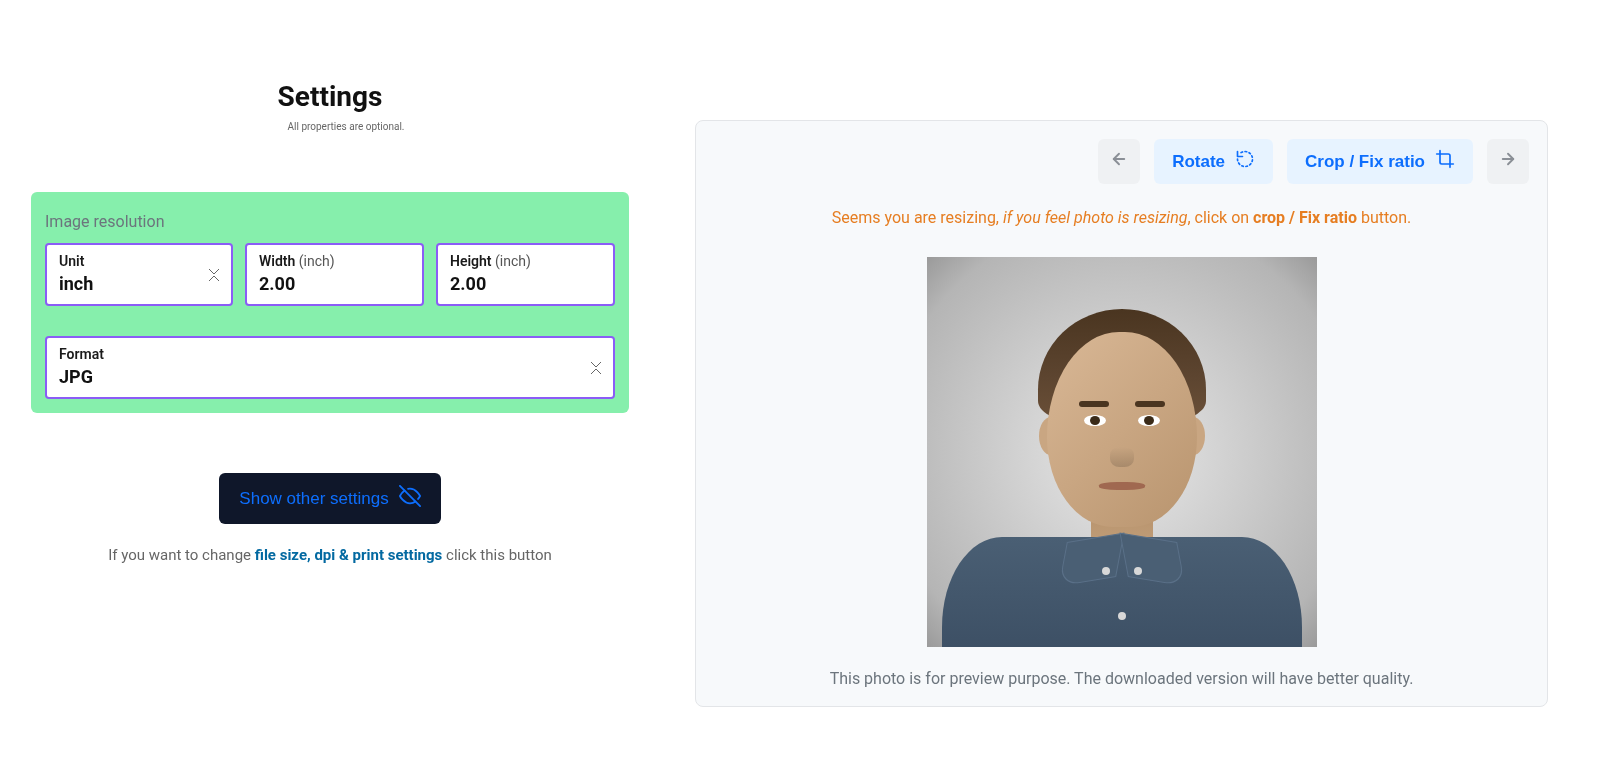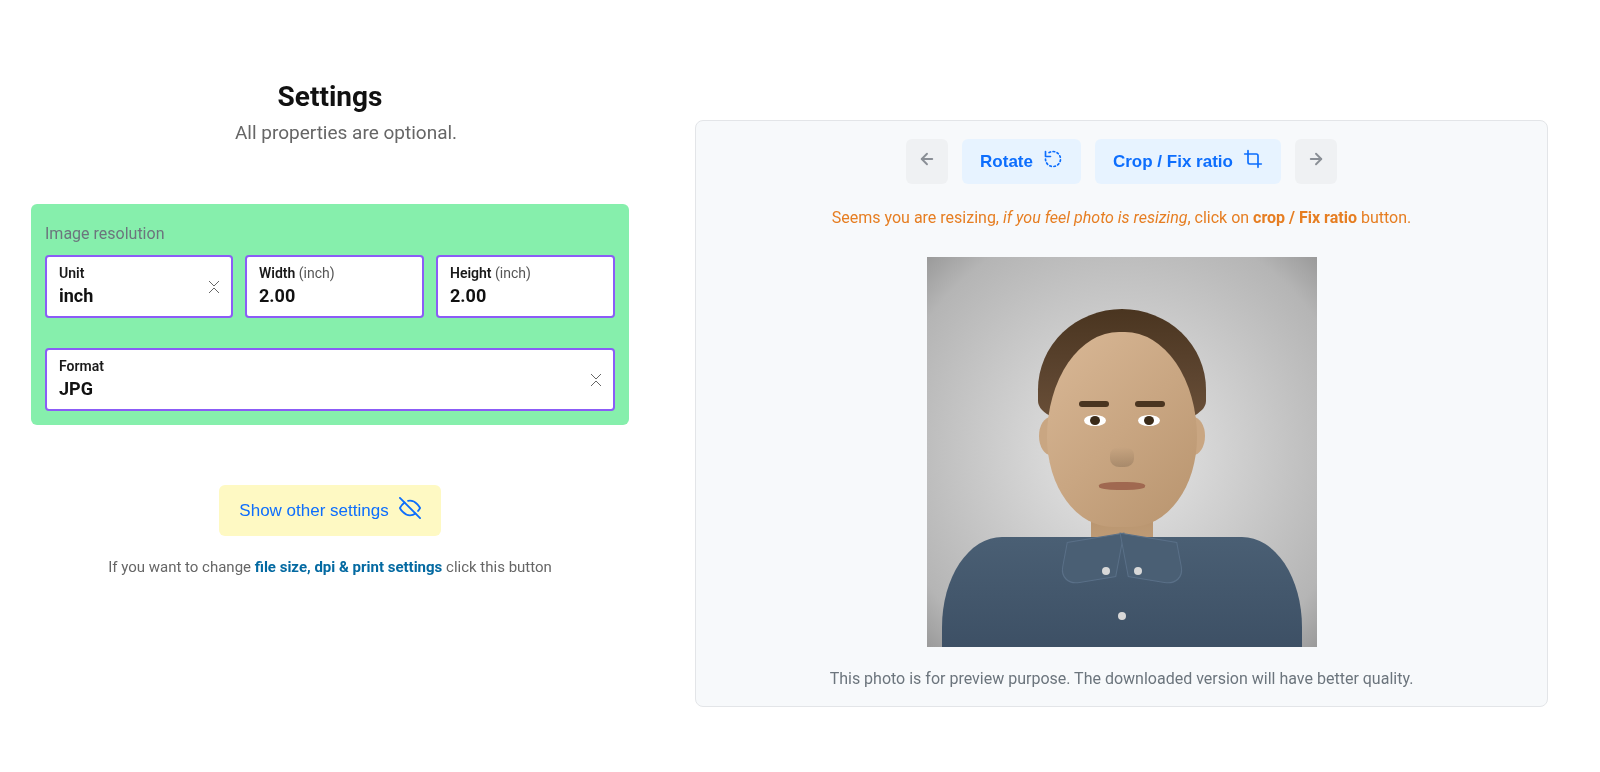--- a/index.html
+++ b/index.html
@@ -36,21 +36,21 @@
       text-align: center;
       margin-bottom: 60px;
     }
     .settings-title {
       font-size: 28px;
       font-weight: 700;
       color: #111;
       margin-bottom: 8px;
     }
     .settings-subtitle {
-      font-size: 19px;
+      font-size: 10px;
       color: #666;
       margin-left: 32px;
     }
     .settings-box {
       background: #86efac;
       border-radius: 6px;
       padding: 20px 14px 14px 14px;
       width: 598px;
     }
     .section-label {
@@ -105,21 +105,21 @@
         linear-gradient(135deg, transparent 46%, #666 46%, #666 54%, transparent 54%),
         linear-gradient(-135deg, transparent 46%, #666 46%, #666 54%, transparent 54%);
       background-size: 5px 5px;
       background-repeat: no-repeat;
       background-position: 0 2px, 5px 2px, 0 9px, 5px 9px;
     }
     .unit-field { width: 188px; }
     .width-field, .height-field { width: 179px; }
     .format-field { width: 100%; }
     .show-other-btn {
-      background: #fef9c3;
+      background: #0f172a;
       border: none;
       border-radius: 6px;
       padding: 12px 20px;
       font-size: 17px;
       font-weight: 500;
       color: #0d6efd;
       cursor: pointer;
       display: flex;
       align-items: center;
       gap: 10px;
@@ -142,21 +142,21 @@
     }
     .preview-card {
       border: 1px solid #e3e5e8;
       border-radius: 8px;
       background: #f7f9fb;
       padding: 18px;
       width: 853px;
     }
     .toolbar {
       display: flex;
-      justify-content: center;
+      justify-content: flex-end;
       gap: 14px;
       margin-bottom: 24px;
     }
     .tool-btn {
       border: none;
       border-radius: 6px;
       padding: 10px 18px;
       font-size: 17px;
       font-weight: 600;
       cursor: pointer;

